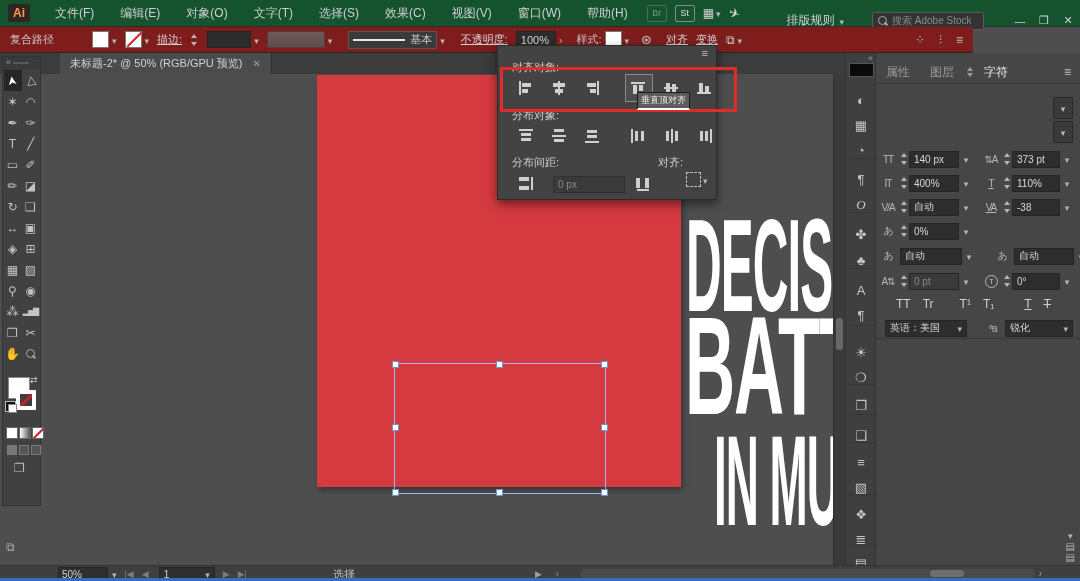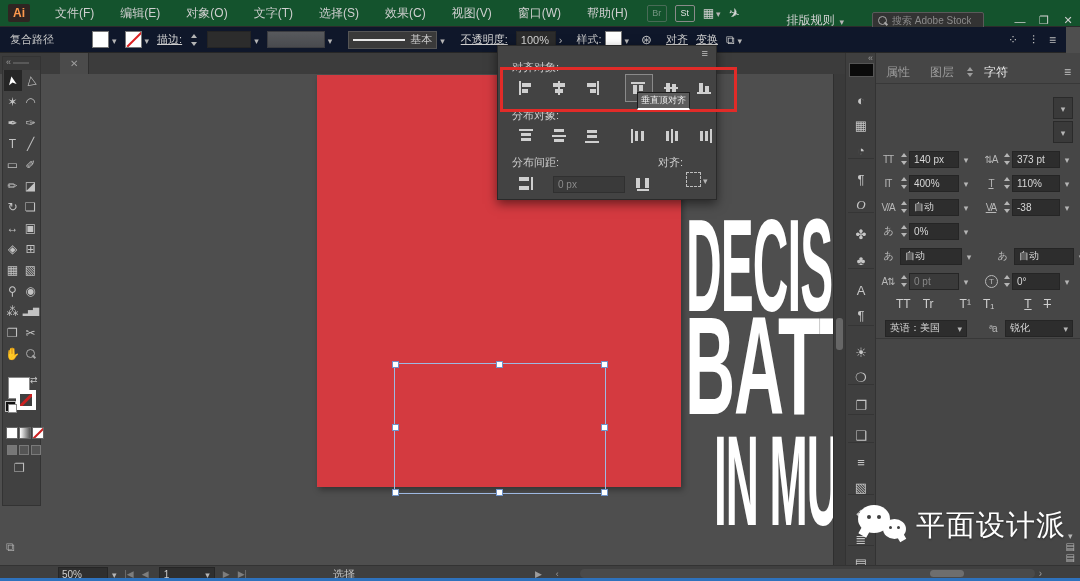--- a/index.html
+++ b/index.html
@@ -23,21 +23,21 @@
   #menubar-right{margin-left:auto;display:flex;align-items:center;margin-top:15px;}
   #layout-rules{display:flex;align-items:center;gap:5px;margin-right:28px;color:#d2d2d2;}
   #searchbox{width:100px;height:16px;border:1px solid #5a5a5a;background:#333;display:flex;align-items:center;
              gap:5px;padding:0 5px;margin-right:24px;border-radius:2px;}
   #searchbox span{color:#8b8b8b;font-size:10px;white-space:nowrap;overflow:hidden;}
   .winbtn{width:24px;height:26px;display:flex;align-items:center;justify-content:center;color:#cfcfcf;font-size:11px;}
   
   .mag-icon{position:relative;width:7px;height:7px;border:1.5px solid #a9a9a9;border-radius:50%;display:inline-block;flex:none;}
   .mag-icon::after{content:"";position:absolute;width:1.5px;height:4px;background:#a9a9a9;left:6px;top:5px;transform:rotate(-45deg);}
   
-  #controlbar{position:absolute;left:0;top:27px;width:1066px;height:25px;background:#0f172a;
+  #controlbar{position:absolute;left:0;top:27px;width:973px;height:25px;background:#7f1d1d;
               border-bottom:1px solid #262626;display:flex;align-items:center;font-size:11px;}
   .sw{width:15px;height:15px;background:#fff;border:1px solid #777;}
   .sw.none{position:relative;overflow:hidden;}
   .sw.none::after{content:"";position:absolute;left:-2px;top:6px;width:22px;height:2px;background:#d22;transform:rotate(-45deg);}
   .cb-gap{margin-left:8px;display:flex;align-items:center;gap:3px;}
   .ulink{text-decoration:underline;color:#cfcfcf;}
   .stp{position:relative;width:9px;height:16px;display:inline-block;}
   .stp::before{content:"";position:absolute;left:1px;top:2px;border-left:3.5px solid transparent;border-right:3.5px solid transparent;border-bottom:4px solid #b5b5b5;}
   .stp::after{content:"";position:absolute;left:1px;bottom:2px;border-left:3.5px solid transparent;border-right:3.5px solid transparent;border-top:4px solid #b5b5b5;}
   .darkbox{background:#2c2c2c;border:1px solid #242424;height:15px;display:inline-flex;align-items:center;padding:0 4px;color:#d5d5d5;}
@@ -248,20 +248,21 @@
     </span>
     <div id="cb-right">
       <span>⁘</span>
       <span>⫶</span>
       <span>≡</span>
     </div>
   </div>
 
   <div id="tabbar">
     <div id="doc-tab">
+      <span>未标题-2* @ 50% (RGB/GPU 预览)</span>
       <span class="x">✕</span>
     </div>
   </div>
 
   <div id="artboard" style="background: rgb(212, 58, 64);">
     <span class="tline" id="line1">DECISIVE</span>
     <span class="tline" id="line2">BATTLE</span>
     <span class="tline" id="line3">IN MUNICH</span>
   </div>
   <div id="selbox" style="border-color: rgb(157, 184, 226);">
@@ -656,25 +657,14 @@
       <span>▶</span>
       <span>‹</span>
     </div>
     <div id="hscroll">
       <div class="thumb"></div>
     </div>
     <span style="position:absolute;right:38px;top:2px;color:#9d9d9d;font-size:10px">›</span>
   </div>
   <div id="bottom-blue" style="background: rgb(46, 114, 189);"></div>
 
-  <div id="watermark">
-    <div id="wx-logo">
-      <span class="wxb" id="wxb1"></span>
-      <span class="wxd" style="left:11px;top:12px;width:4px;height:4px"></span>
-      <span class="wxd" style="left:21px;top:12px;width:4px;height:4px"></span>
-      <span class="wxb" id="wxb2"></span>
-      <span class="wxd" style="left:33px;top:23px;width:3px;height:3px"></span>
-      <span class="wxd" style="left:41px;top:23px;width:3px;height:3px"></span>
-    </div>
-    <span id="wm-text">平面设计派</span>
-  </div>
 
 </div>
 
 </body></html>

